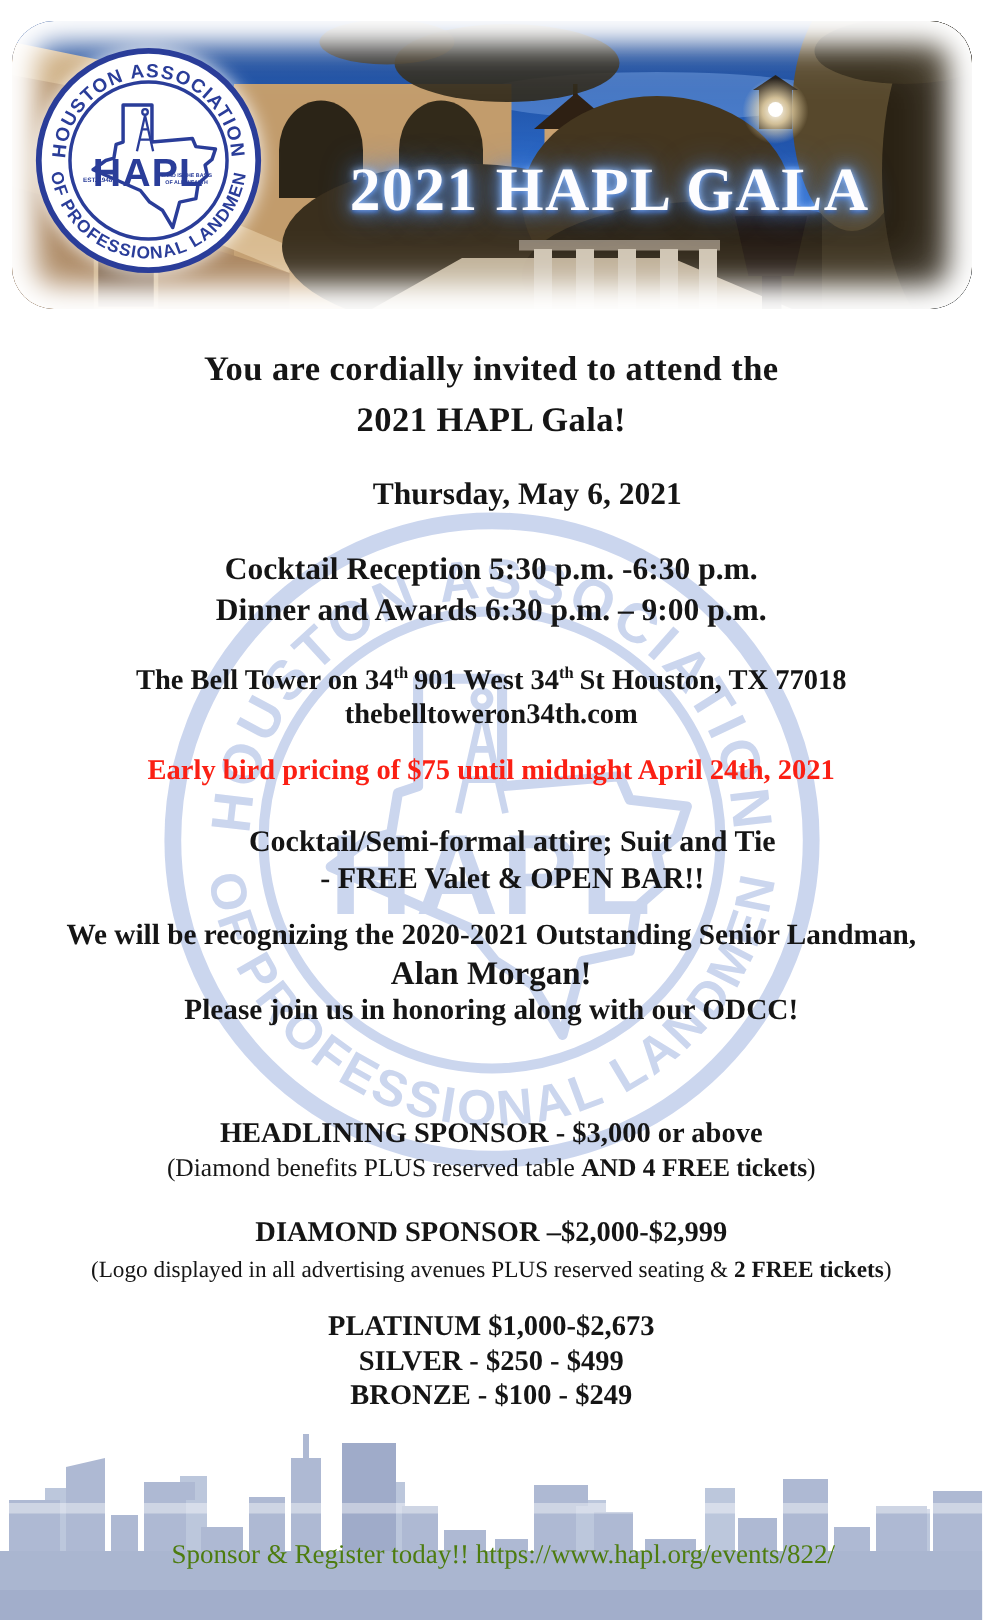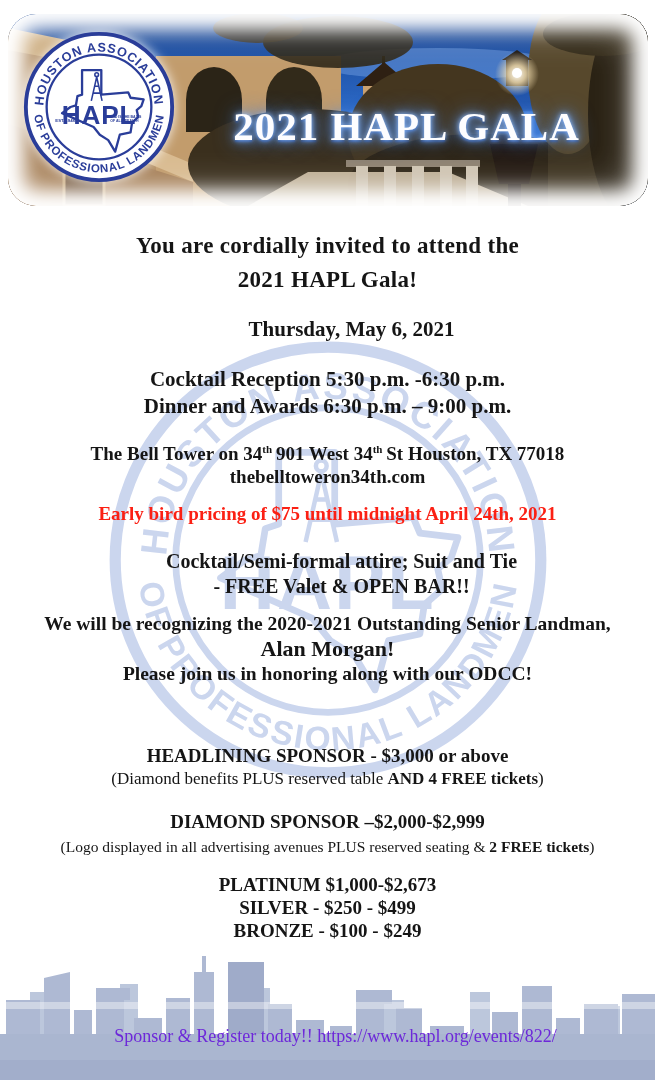--- a/index.html
+++ b/index.html
@@ -45,21 +45,21 @@
   .recog    { top:611px; font-size:19.5px; line-height:25px; }
   .recog .name { font-size:22px; }
   .sp-head  { top:701px; font-size:20px; }
   .sp-head span { text-decoration:underline; text-underline-offset:3px; }
   .lvl0-t   { top:745px; font-size:19px; }
   .lvl0-d   { top:769px; font-size:17px; font-weight:normal; }
   .lvl1-t   { top:811px; font-size:19px; }
   .lvl1-d   { top:838px; font-size:15.5px; font-weight:normal; }
   .lvl-d b  { font-weight:bold; }
   .tiers    { top:873px; font-size:19px; line-height:23px; }
-  .footer   { top:1026px; font-size:18px; font-weight:normal; color:#6d28d9; z-index:5;padding-left:16px; }
+  .footer   { top:1026px; font-size:18px; font-weight:normal; color:#4d7c0f; z-index:5;padding-left:16px; }
 
   
   .skyline { position:absolute; left:0; bottom:0; width:655px; height:132px; z-index:1; }
 </style>
 </head>
 <body>
 
 <div class="page">
 
   <svg class="hapl-logo watermark" viewBox="0 0 200 200" aria-hidden="true">

